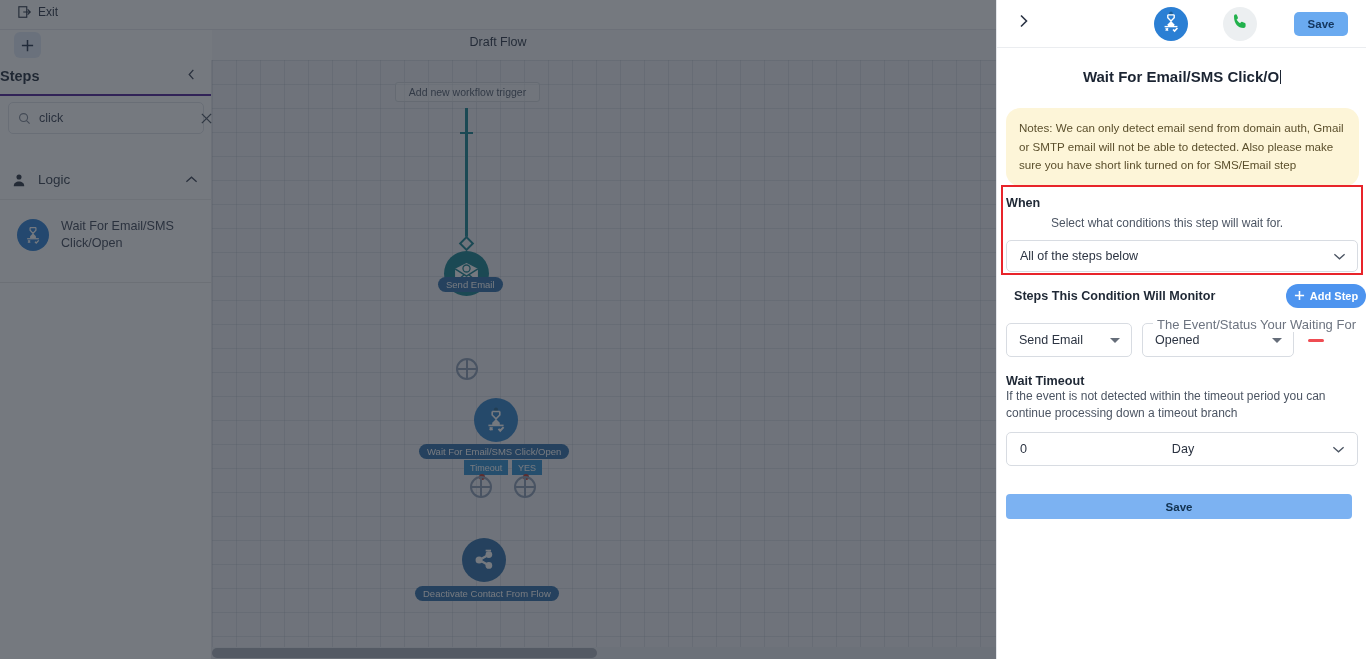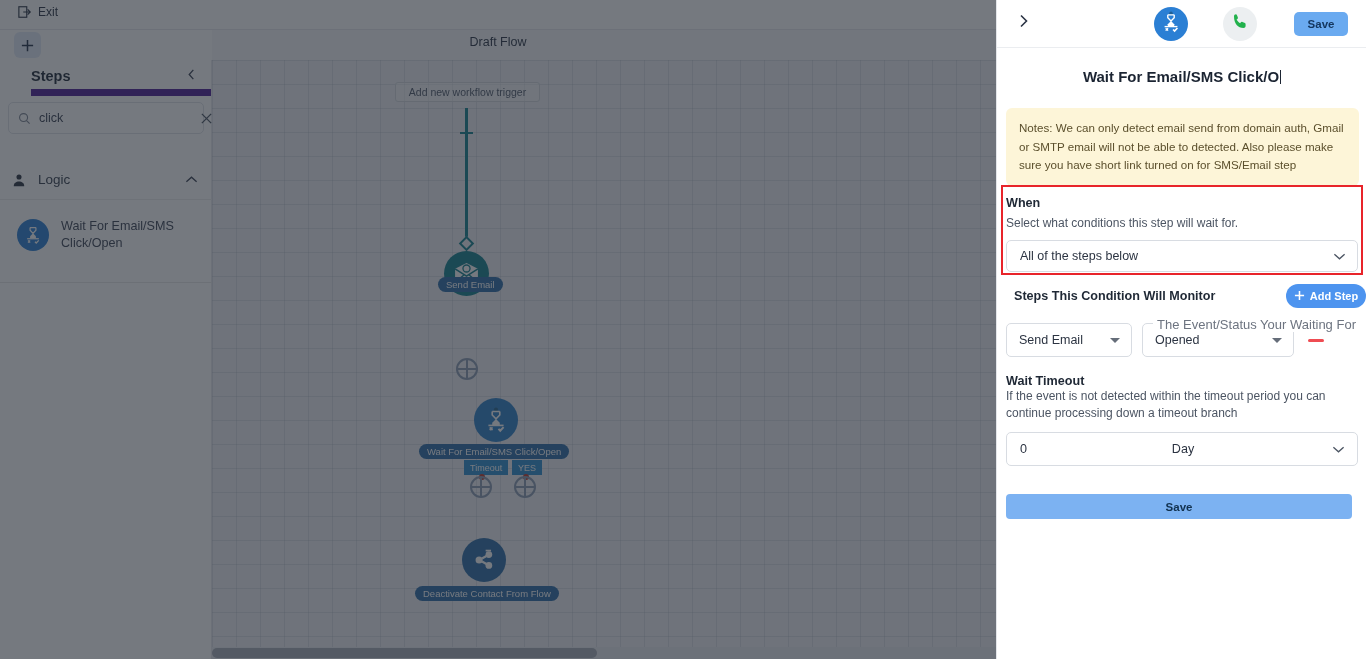--- a/index.html
+++ b/index.html
@@ -56,22 +56,21 @@
 
   
   .steps-panel {
     position: absolute; left: 0; top: 60px;
     width: 212px; height: 599px;
     background: #ffffff;
     border-right: 1px solid #e6e8ec;
   }
   .steps-head {
     position: relative; height: 36px;
-    border-bottom: 7px solid #4c1d95;
-    margin-left: 31px;
+    border-bottom: 2px solid #4c1d95;
   }
   .steps-title {
     position: absolute; left: 0; top: 8px;
     font-size: 14.5px; font-weight: bold; color: #1f2937;
   }
   .collapse-chev {
     position: absolute; right: 14px; top: 8px;
     cursor: pointer; line-height: 0;
   }
   .search-wrap {
@@ -259,41 +258,41 @@
     color: #1b2432;
   }
   .p-title .caret {
     display: inline-block; width: 1px; height: 14px;
     background: #1b2432; vertical-align: -2px; margin-left: 1px;
   }
 
   .notes {
     position: absolute; left: 9px; top: 108px;
     width: 353px;
-    background: #fdf5d8; border-radius: 6px;
+    background: #fdf5d8; border-radius: 14px;
     padding: 11px 13px;
     font-size: 11.6px; line-height: 18.5px; color: #5b4f2c;
   }
 
   .when-hl {
     position: absolute; left: 4px; top: 185px;
     width: 362px; height: 90px;
     border: 2px solid #e8242a;
     pointer-events: none;
   }
 
   .sec-label {
     font-size: 12.6px; font-weight: bold; color: #1f2835;
   }
   .sec-sub {
     font-size: 12px; color: #4c5563; line-height: 17px;
   }
 
   .when-block { position: absolute; left: 9px; top: 196px; width: 352px; }
-  .when-block .sec-sub { margin-top: 5px; }
+  .when-block .sec-sub { margin-top: 5px; margin-left: 45px; }
 
   .select-box {
     position: relative;
     height: 32px; margin-top: 8px;
     border: 1px solid #d8dce2; border-radius: 5px;
     background: #fff;
     display: flex; align-items: center;
     font-size: 12.5px; color: #2c3442;
     padding-left: 13px;
     cursor: pointer;

